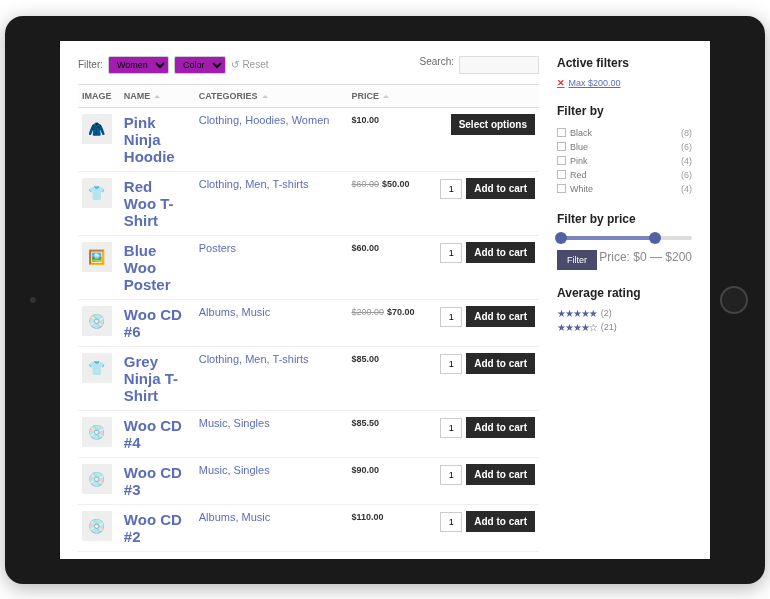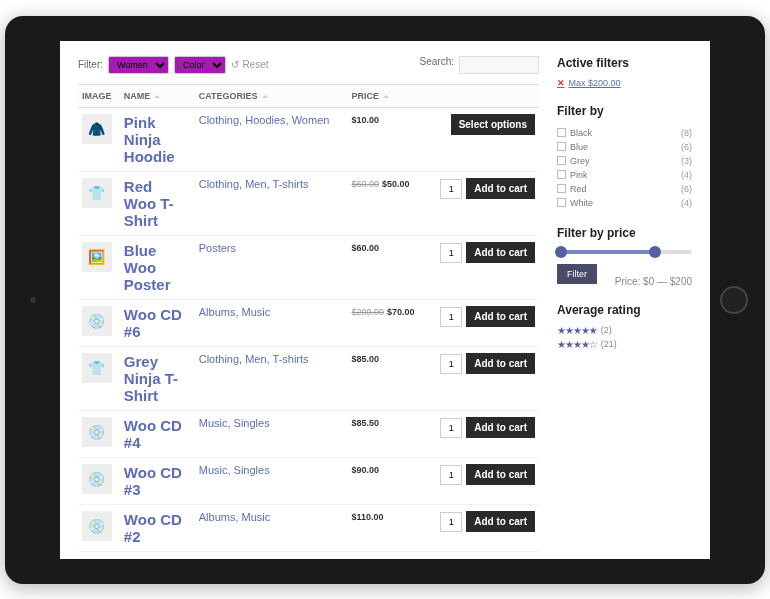--- a/index.html
+++ b/index.html
@@ -35,21 +35,21 @@
 .attr-list{list-style:none}
 .attr-list li{display:flex;align-items:center;justify-content:space-between;padding:2px 0;font-size:9px;color:#777}
 .attr-list li .lab{display:flex;align-items:center;gap:4px}
 .chk{width:9px;height:9px;border:1px solid #bbb;display:inline-block}
 .cnt{color:#999}
 .slider{position:relative;height:4px;background:#ddd;border-radius:2px;margin:10px 0}
 .slider .track{position:absolute;left:0;right:30%;height:100%;background:#7a86c4;border-radius:2px}
 .slider .handle{position:absolute;top:-4px;width:12px;height:12px;background:#5560a0;border-radius:50%}
 .slider .h1{left:-2px}.slider .h2{left:68%}
 .filter-btn{background:#4a4a6a;color:#fff;border:none;padding:5px 10px;font-size:9px;cursor:pointer}
-.price-label{float:right;color:#888;font-size:10px;margin-top:12px}
+.price-label{float:right;color:#888;font-size:12px;margin-top:0}
 .stars{color:#5560a0;font-size:10px;letter-spacing:-1px}
 .rating-row{display:flex;align-items:center;gap:4px;font-size:9px;color:#888;margin-bottom:3px}
 </style>
 </head>
 <body>
 
 <div class="device">
   <div class="camera"></div>
   <div class="home-btn"></div>
   <div class="screen">
@@ -170,24 +170,20 @@
         <ul class="attr-list" id="attrlist">
             <li>
               <span class="lab"><span class="chk"></span>Black</span>
               <span class="cnt">(8)</span>
             </li>
             <li>
               <span class="lab"><span class="chk"></span>Blue</span>
               <span class="cnt">(6)</span>
             </li>
             <li>
-              <span class="lab"><span class="chk"></span>Grey</span>
-              <span class="cnt">(3)</span>
-            </li>
-            <li>
               <span class="lab"><span class="chk"></span>Pink</span>
               <span class="cnt">(4)</span>
             </li>
             <li>
               <span class="lab"><span class="chk"></span>Red</span>
               <span class="cnt">(6)</span>
             </li>
             <li>
               <span class="lab"><span class="chk"></span>White</span>
               <span class="cnt">(4)</span>

